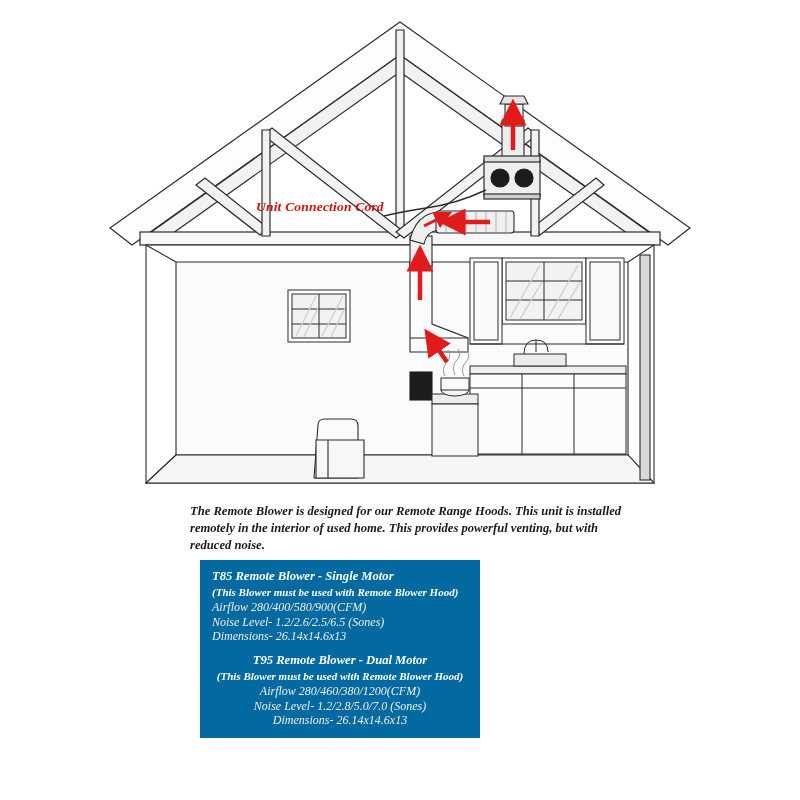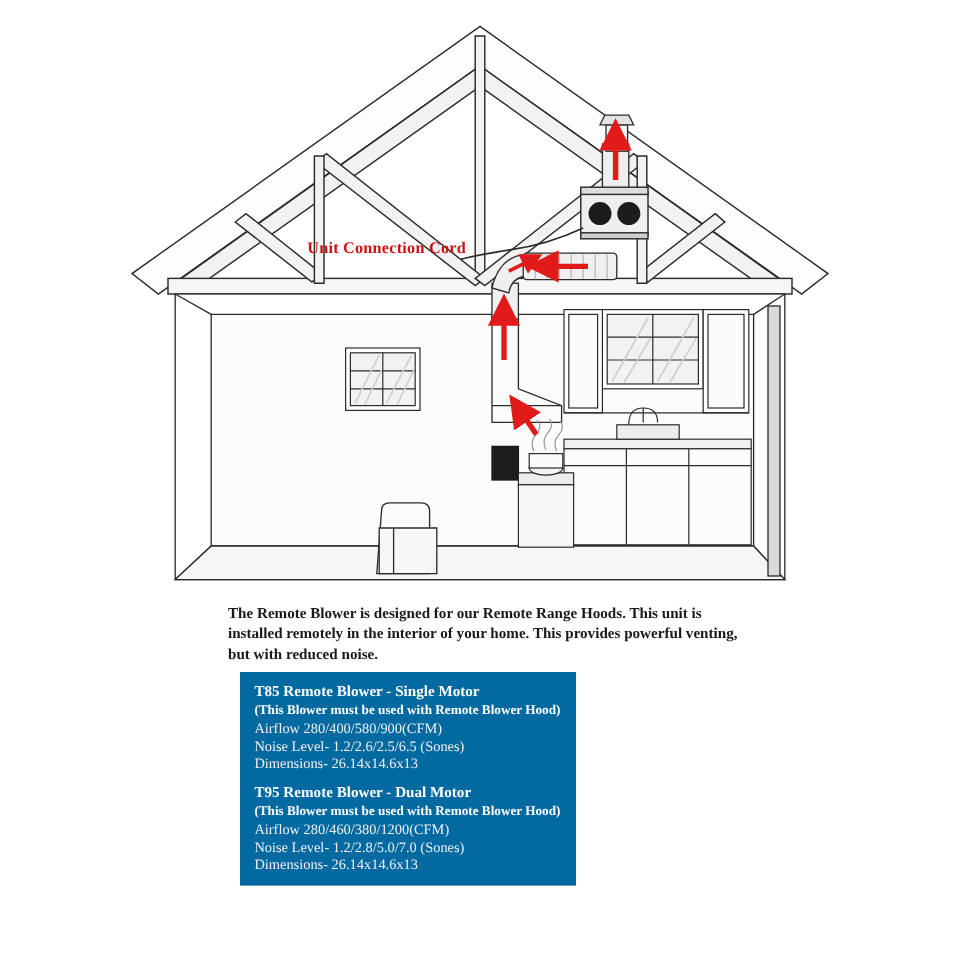--- a/index.html
+++ b/index.html
@@ -13,20 +13,21 @@
     font-family: "Liberation Serif", serif;
     position: relative;
     overflow: hidden;
   }
   #page {
     position: absolute;
     left: 0; top: 0;
     width: 704px;
     height: 800px;
     background: #ffffff;
+    font-style: italic;
   }
   
   #illustration {
     position: absolute;
     left: 0;
     top: 0;
     width: 800px;
     height: 490px;
   }
   #illustration svg {
@@ -60,21 +61,21 @@
   .spec-panel {
     position: absolute;
     left: 200px;
     width: 280px;
     background: #0369a1;
     color: #ffffff;
     padding: 8px 12px 10px 12px;
     box-sizing: border-box;
   }
   #panel-t85 { top: 560px; }
-  #panel-t95 { top: 644px; }
+  #panel-t95 { top: 644px; text-align: center; }
   .spec-title {
     font-family: "Liberation Serif", serif;
     font-weight: bold;
     font-size: 12.6px;
     line-height: 16px;
     margin-bottom: 1px;
   }
   .spec-sub {
     font-family: "Liberation Serif", serif;
     font-weight: bold;
@@ -252,21 +253,21 @@
         <line x1="447" y1="362" x2="432" y2="340"></line>
       </g>
       <g stroke="#e11b19" stroke-width="3" marker-end="url(#ah)" fill="none">
         <line x1="424" y1="226" x2="444" y2="216"></line>
       </g>
     </svg>
   </div>
 
   <div id="cord-label">Unit Connection Cord</div>
 
-  <div id="description">The Remote Blower is designed for our Remote Range Hoods.  This unit is installed remotely in the interior of your home.  This provides powerful venting, but with reduced noise.</div>
+  <div id="description">The Remote Blower is designed for our Remote Range Hoods.  This unit is installed remotely in the interior of used home.  This provides powerful venting, but with reduced noise.</div>
 
   <div class="spec-panel" id="panel-t85">
     <div class="spec-title">T85 Remote Blower - Single Motor</div>
     <div class="spec-sub">(This Blower must be used with Remote Blower Hood)</div>
     <div class="spec-line">Airflow 280/400/580/900(CFM)</div>
     <div class="spec-line">Noise Level- 1.2/2.6/2.5/6.5 (Sones)</div>
     <div class="spec-line">Dimensions- 26.14x14.6x13</div>
   </div>
 
   <div class="spec-panel" id="panel-t95">

